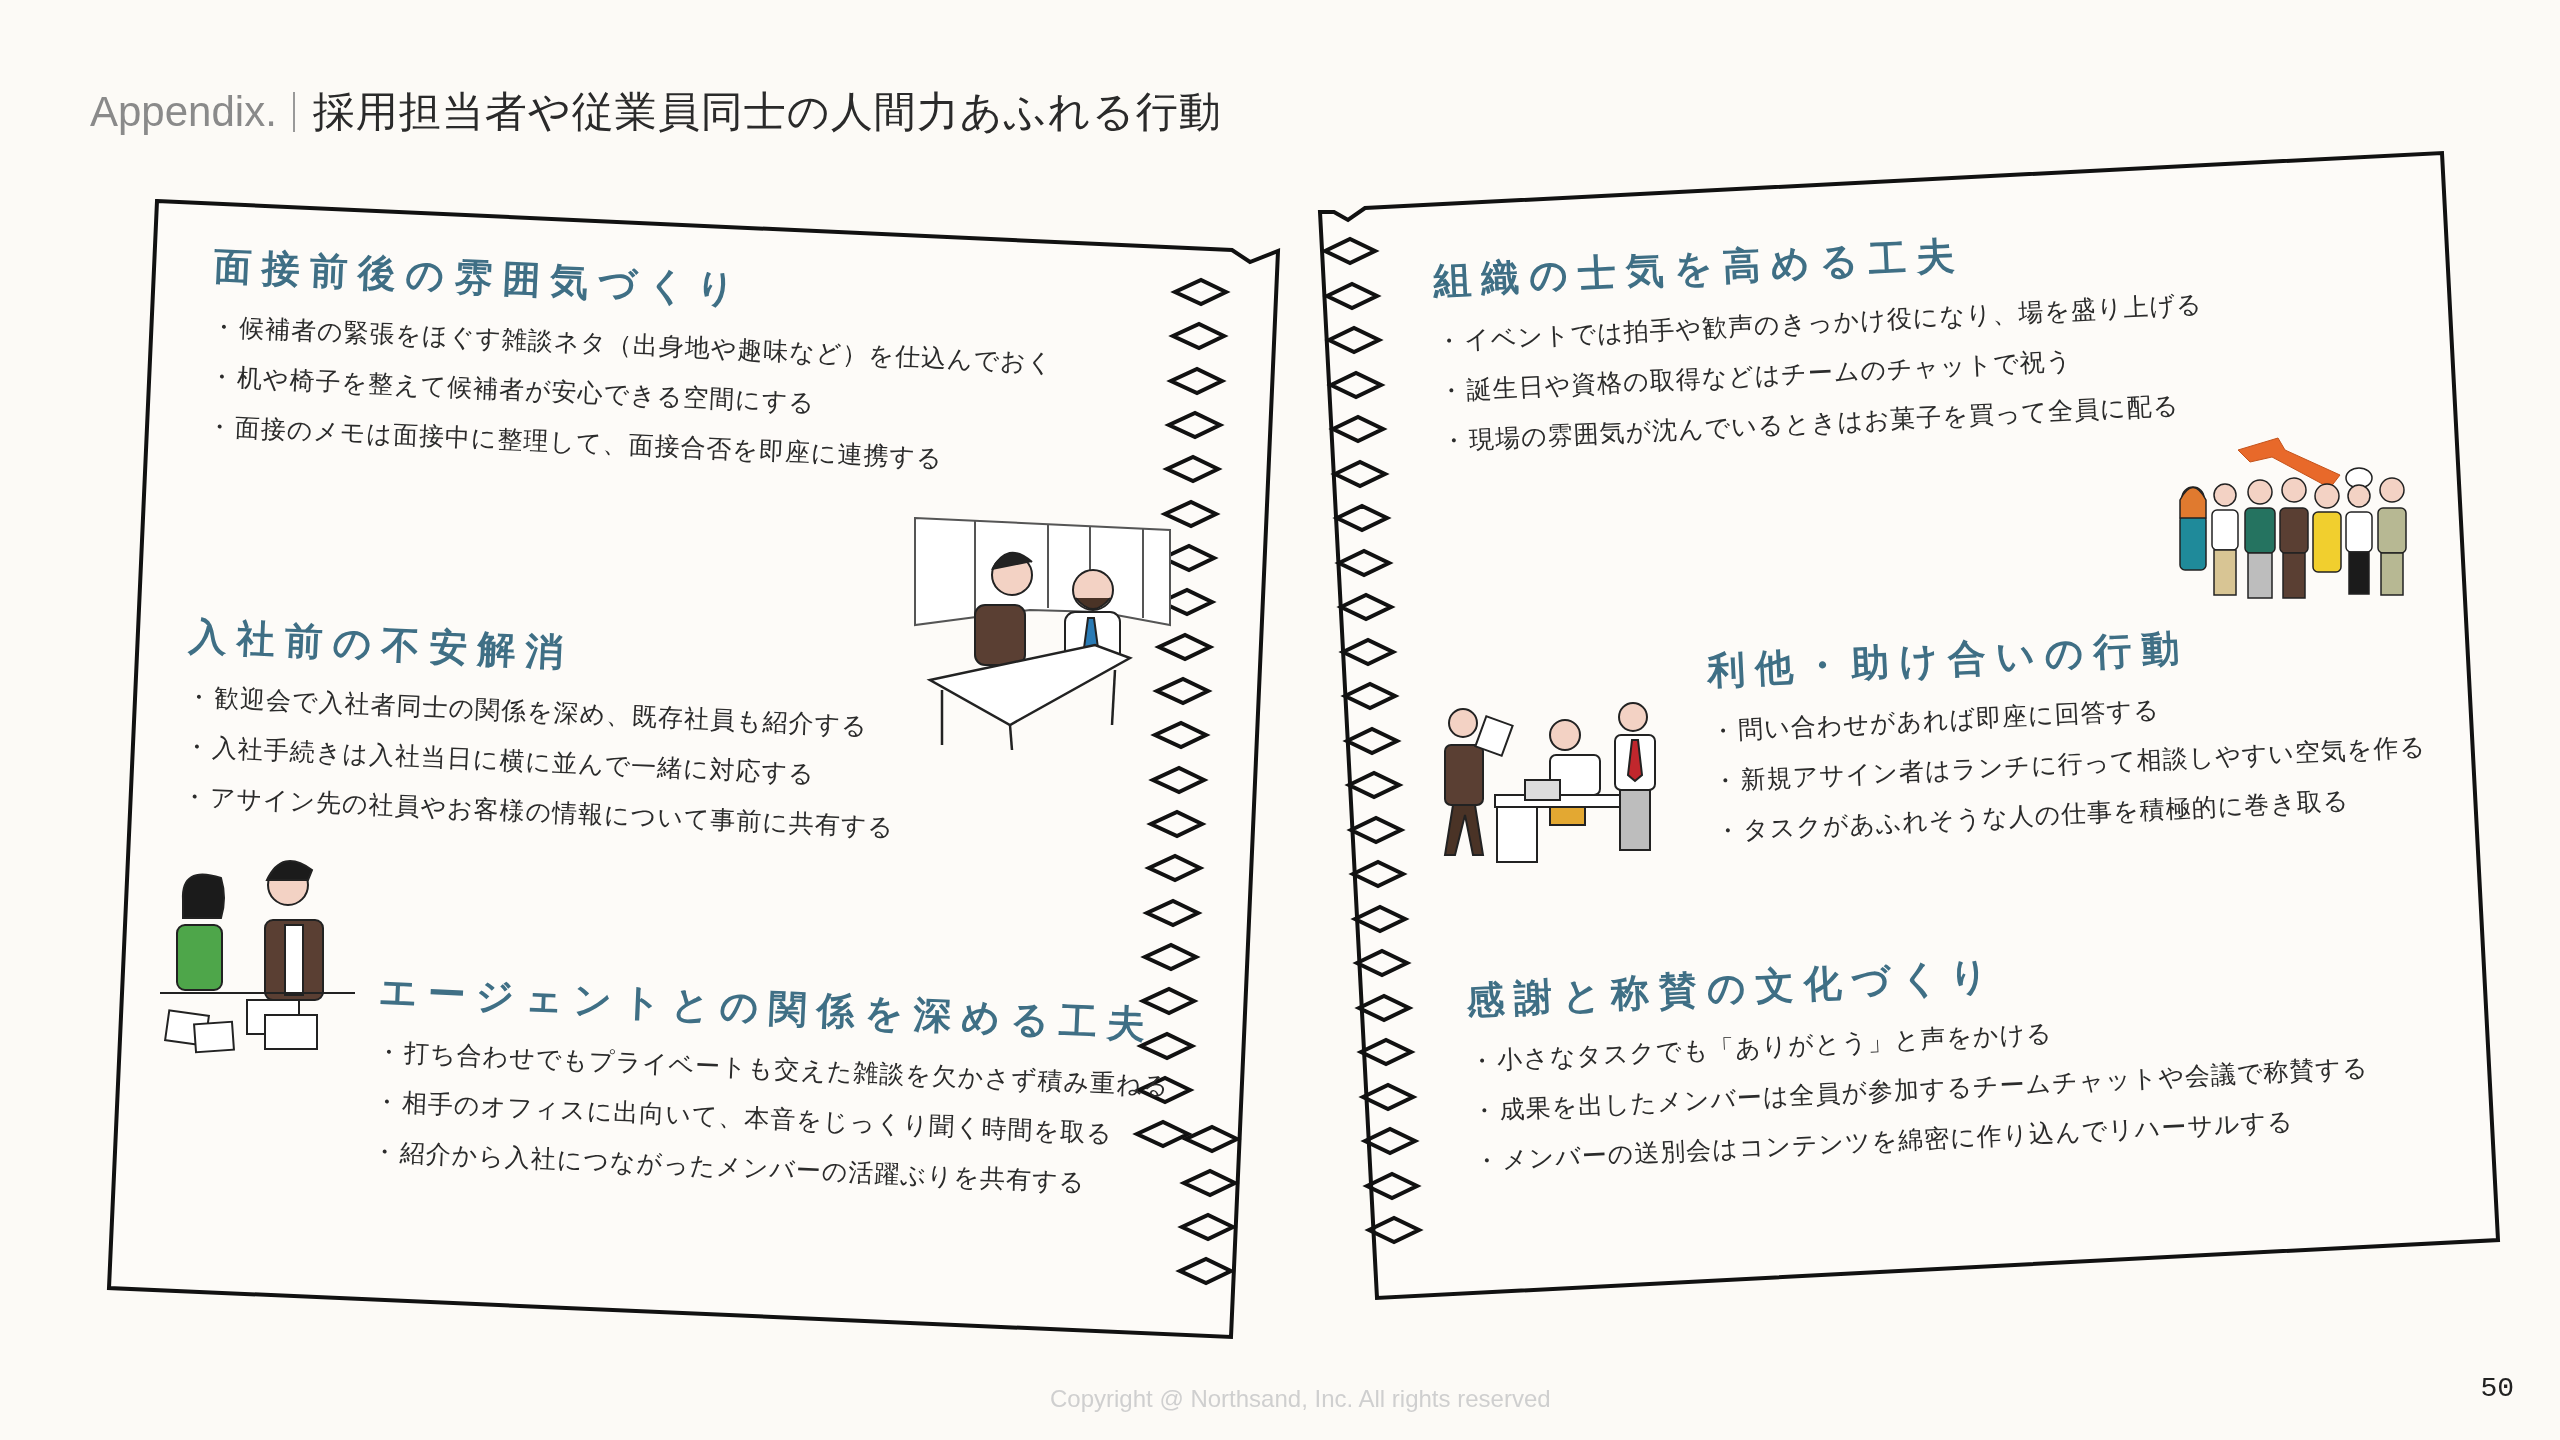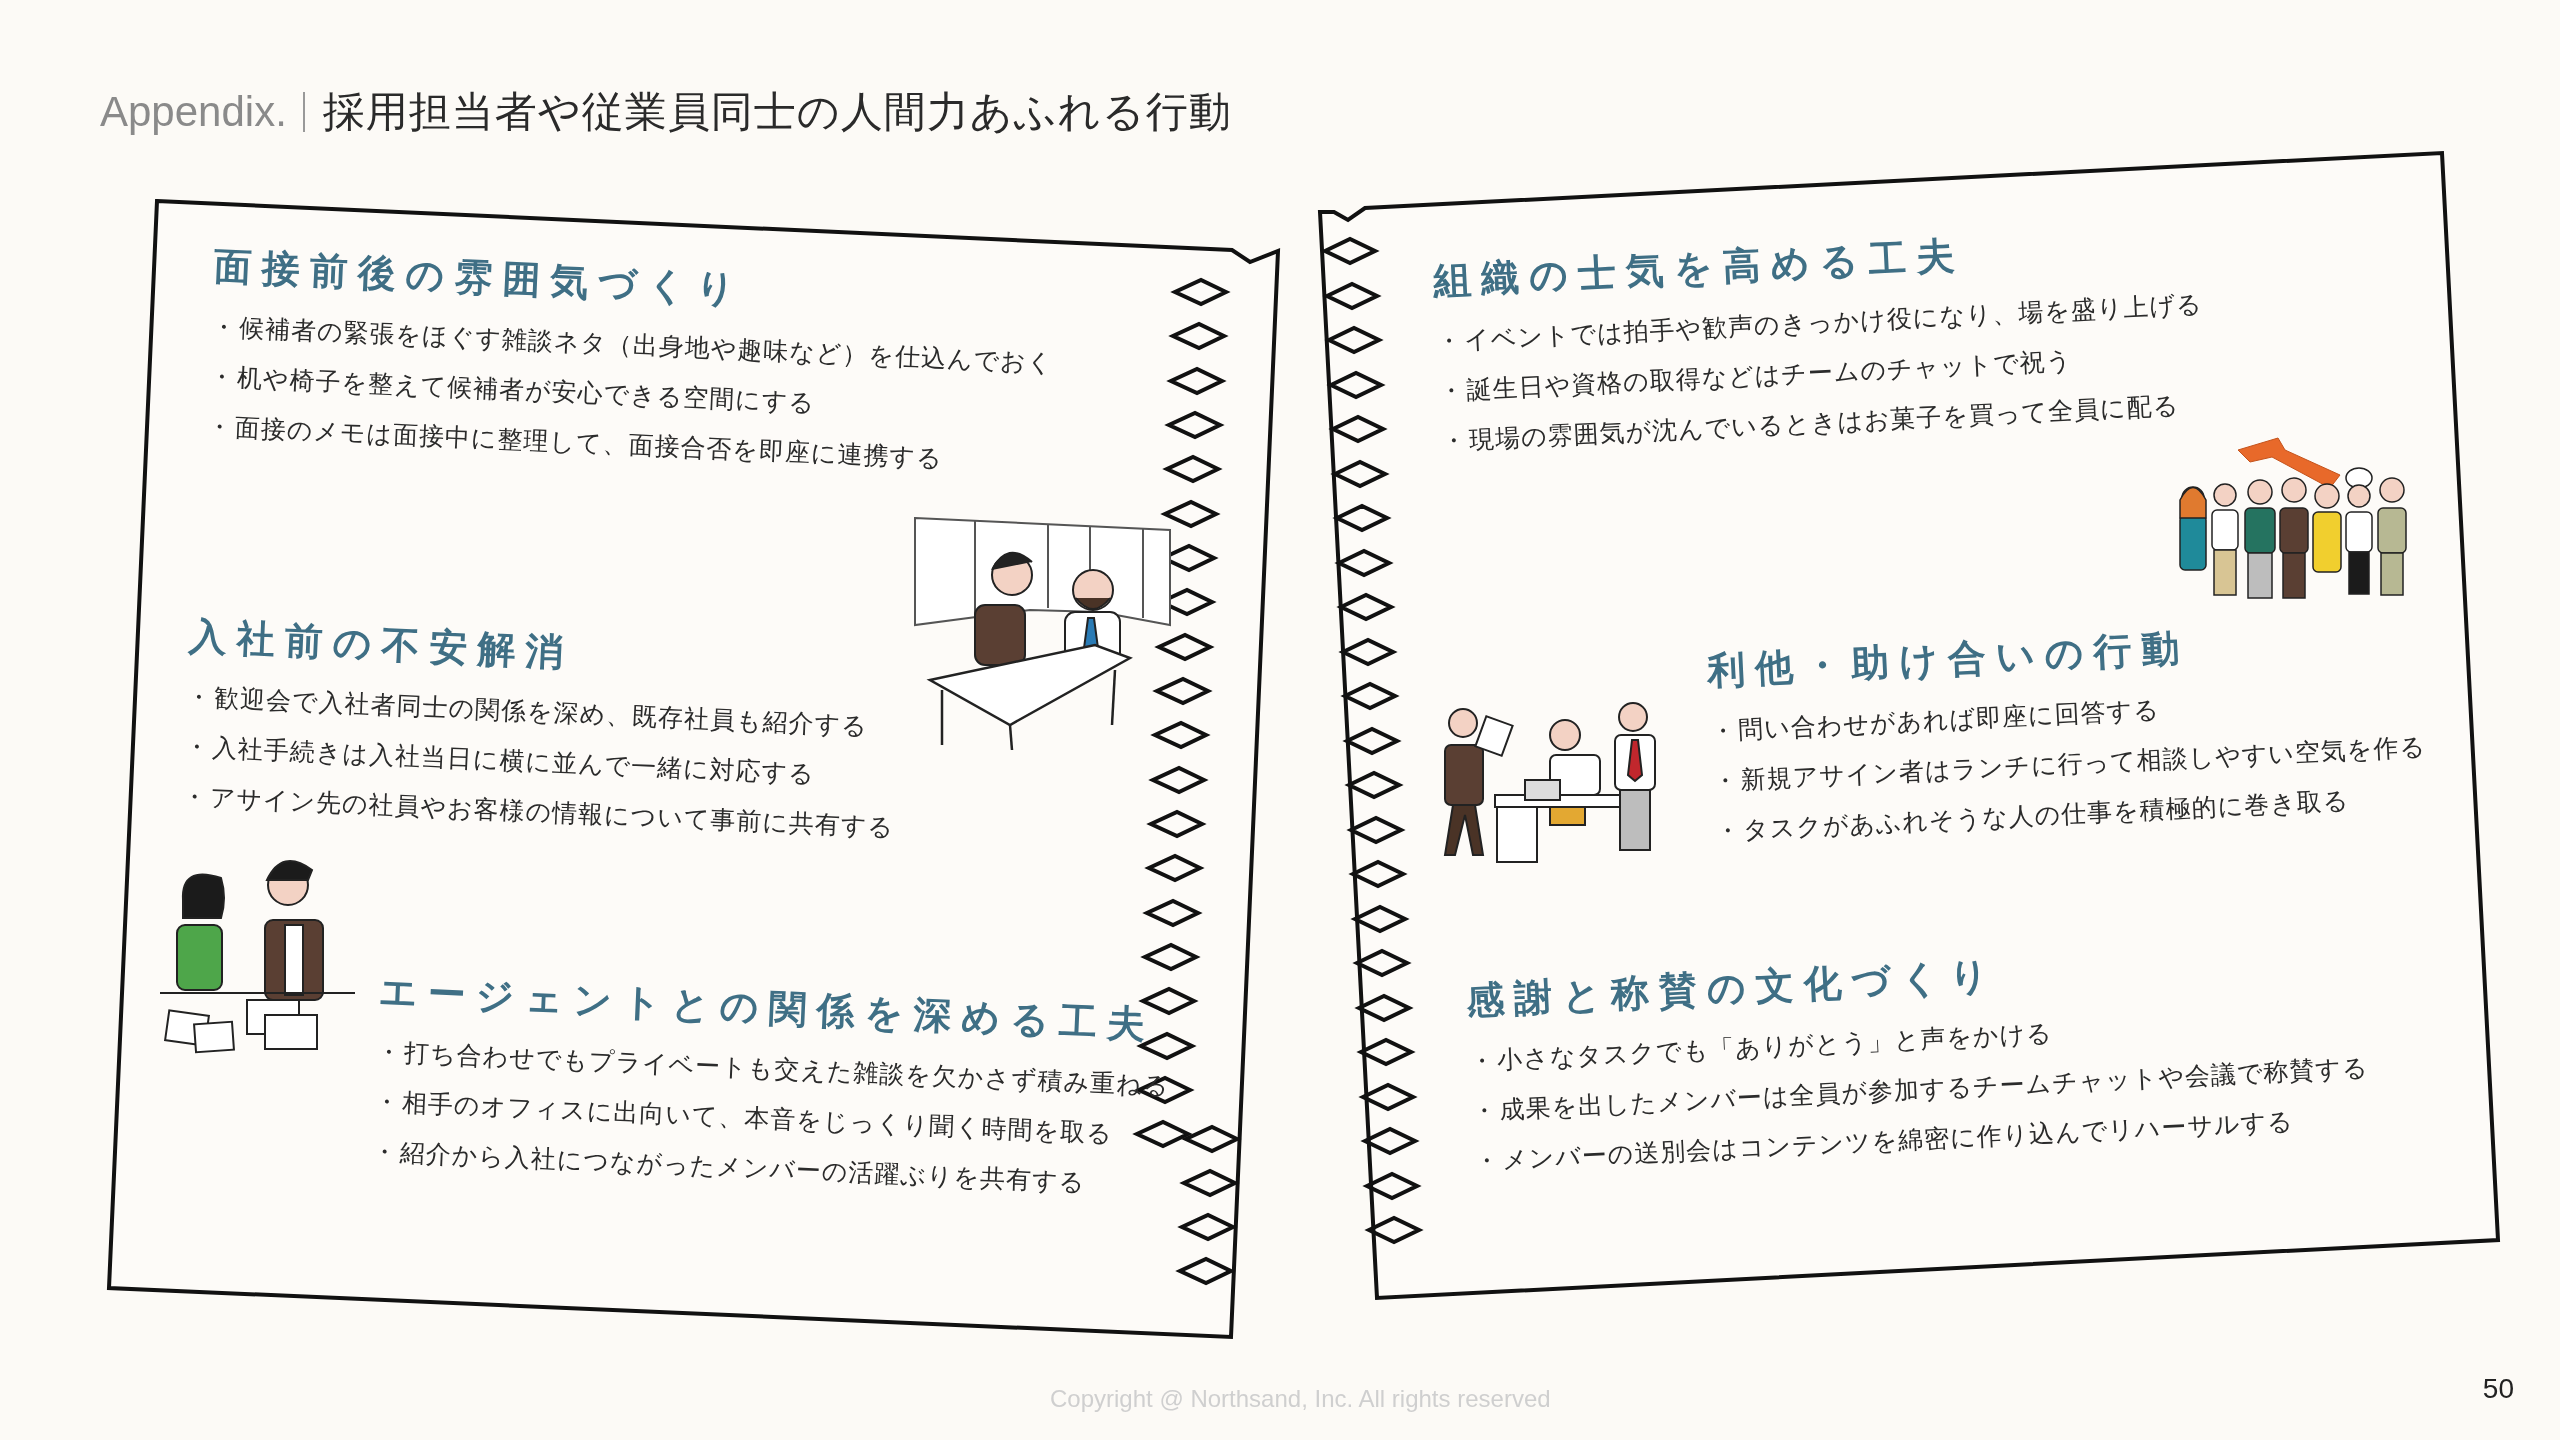--- a/index.html
+++ b/index.html
@@ -3,21 +3,21 @@
 <meta charset="utf-8">
 <style>
   html, body { margin:0; padding:0; }
   body {
     width:2560px; height:1440px; overflow:hidden;
     background:#fcfaf6;
     font-family:"DejaVu Sans", "Liberation Sans", sans-serif;
     position:relative;
   }
   .page-title {
-    position:absolute; left:100px; top:82px;
+    position:absolute; left:90px; top:82px;
     font-size:42px; line-height:60px; color:#222; font-weight:300;
     white-space:nowrap; letter-spacing:1px;
   }
   .page-title .appendix { color:#8a8a8a; font-family:"Liberation Sans", sans-serif; font-weight:400; letter-spacing:0; }
   .page-title .sep { display:inline-block; width:2px; height:40px; background:#999; vertical-align:-6px; margin:0 18px 0 16px; }
   .page-title .main { color:#2a2a2a; }
 
   svg.papers { position:absolute; left:0; top:0; width:2560px; height:1440px; }
 
   .section { position:absolute; transform-origin:0 0; white-space:nowrap; }
@@ -32,21 +32,21 @@
   .section li::before { content:"・"; margin-right:2px; }
 
   .illus { position:absolute; }
 
   .footer-copy {
     position:absolute; left:1050px; top:1385px;
     font-family:"Liberation Sans", sans-serif; font-size:24px; color:#cfcfcf;
   }
   .page-num {
     position:absolute; right:46px; top:1373px;
-    font-family:Liberation Sans, sans-serif; font-size:28px; color:#222;
+    font-family:Liberation Mono, monospace; font-size:28px; color:#222;
   }
 </style>
 </head>
 <body>
 
 <div class="page-title">
   <span class="appendix">Appendix.</span><span class="sep"></span><span class="main">採用担当者や従業員同士の人間力あふれる行動</span>
 </div>
 
 <svg class="papers" viewBox="0 0 2560 1440">

